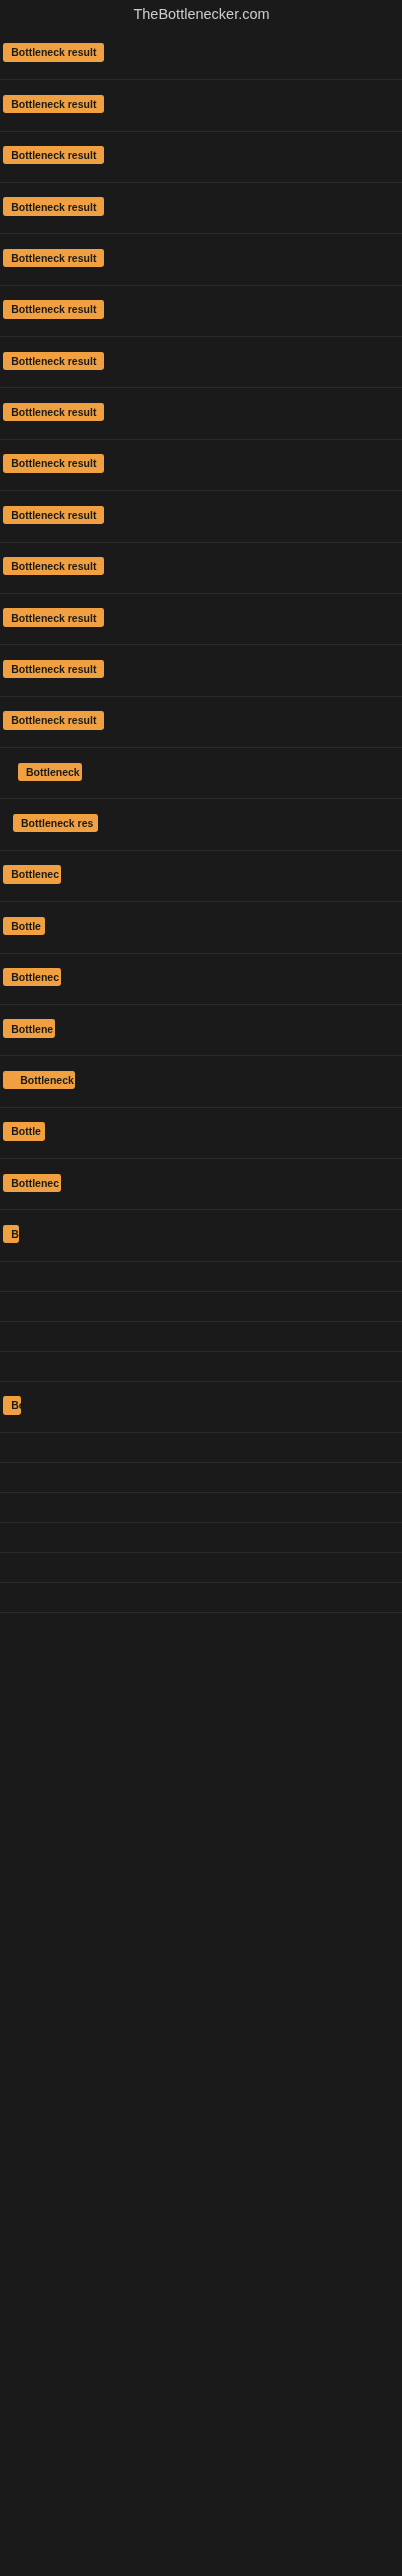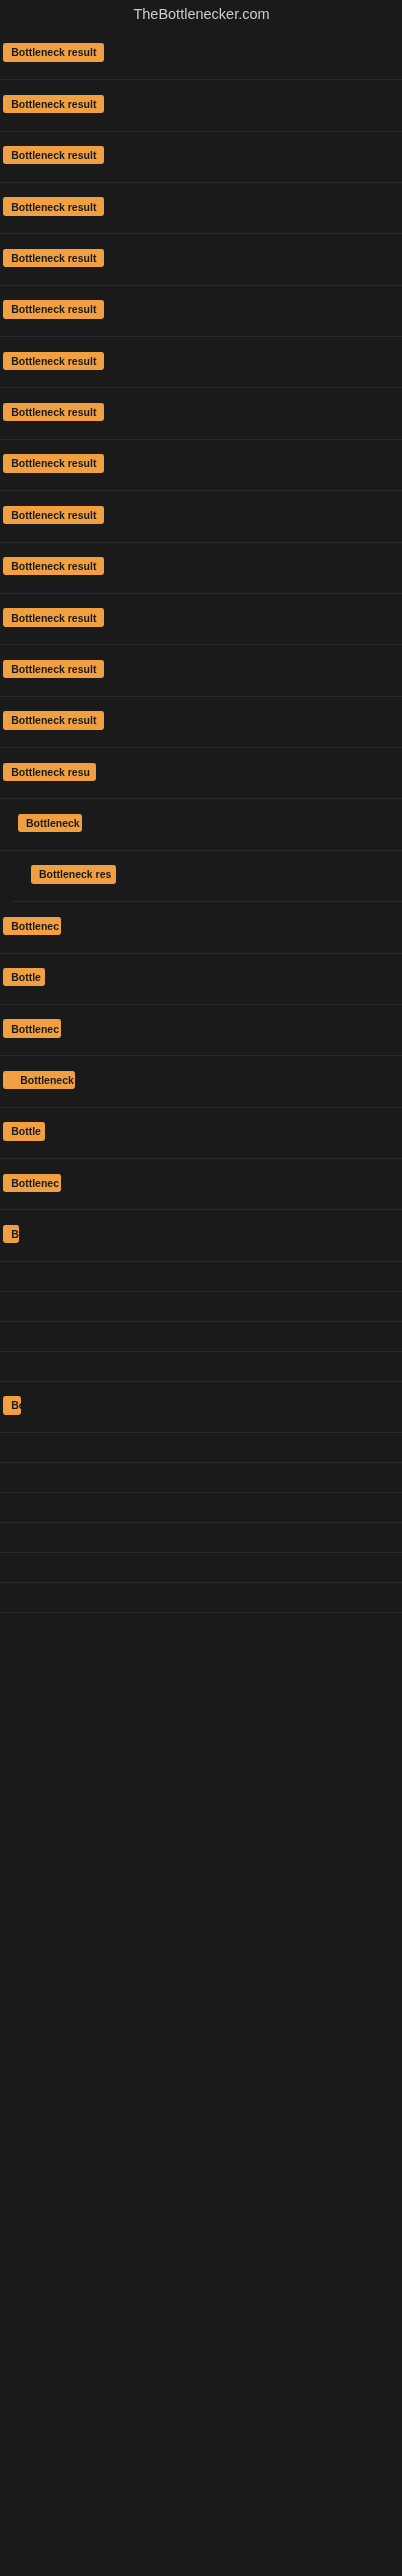--- a/index.html
+++ b/index.html
@@ -57,26 +57,26 @@
     <div class="bottleneck-item" style="padding-left: 3.2px;"><span class="bottleneck-badge" style="max-width: 105px;">Bottleneck result</span></div>
     <div class="bottleneck-item" style="padding-left: 3.2px;"><span class="bottleneck-badge" style="max-width: 105px;">Bottleneck result</span></div>
     <div class="bottleneck-item" style="padding-left: 3.2px;"><span class="bottleneck-badge" style="max-width: 105px;">Bottleneck result</span></div>
     <div class="bottleneck-item" style="padding-left: 3.2px;"><span class="bottleneck-badge" style="max-width: 105px;">Bottleneck result</span></div>
     <div class="bottleneck-item" style="padding-left: 3.2px;"><span class="bottleneck-badge" style="max-width: 105px;">Bottleneck result</span></div>
     <div class="bottleneck-item" style="padding-left: 3.2px;"><span class="bottleneck-badge" style="max-width: 105px;">Bottleneck result</span></div>
     <div class="bottleneck-item" style="padding-left: 3.2px;"><span class="bottleneck-badge" style="max-width: 105px;">Bottleneck result</span></div>
     <div class="bottleneck-item" style="padding-left: 3.2px;"><span class="bottleneck-badge" style="max-width: 105px;">Bottleneck result</span></div>
     <div class="bottleneck-item" style="padding-left: 3.2px;"><span class="bottleneck-badge" style="max-width: 105px;">Bottleneck result</span></div>
     <div class="bottleneck-item" style="padding-left: 3.2px;"><span class="bottleneck-badge" style="max-width: 105px;">Bottleneck result</span></div>
-    <div class="bottleneck-item" style="padding-left: 3.2px;"><span class="bottleneck-badge" style="max-width: 93px;">Bottleneck resu</span></div>
     <div class="bottleneck-item" style="padding-left: 18px;"><span class="bottleneck-badge" style="max-width: 64px;">Bottleneck</span></div>
-    <div class="bottleneck-item" style="padding-left: 19px; margin-left: 12px;"><span class="bottleneck-badge" style="max-width: 85px;">Bottleneck res</span></div>
+    <div class="bottleneck-item" style="padding-left: 13px;"><span class="bottleneck-badge" style="max-width: 85px;">Bottleneck res</span></div>
     <div class="bottleneck-item" style="padding-left: 3.2px;"><span class="bottleneck-badge" style="max-width: 58px;">Bottlenec</span></div>
     <div class="bottleneck-item" style="padding-left: 3.2px;"><span class="bottleneck-badge" style="max-width: 42px;">Bottle</span></div>
     <div class="bottleneck-item" style="padding-left: 3.2px;"><span class="bottleneck-badge" style="max-width: 58px;">Bottlenec</span></div>
+    <div class="bottleneck-item" style="padding-left: 3.2px;"><span class="bottleneck-badge" style="max-width: 52px;">Bottlene</span></div>
     <div class="bottleneck-item" style="padding-left: 3.2px;"><span class="bottleneck-badge" style="max-width: 72px; padding-left: 17px;">Bottleneck r</span></div>
     <div class="bottleneck-item" style="padding-left: 3.2px;"><span class="bottleneck-badge" style="max-width: 42px;">Bottle</span></div>
     <div class="bottleneck-item" style="padding-left: 3.2px;"><span class="bottleneck-badge" style="max-width: 58px;">Bottlenec</span></div>
     <div class="bottleneck-item" style="padding-left: 3.2px;"><span class="bottleneck-badge" style="max-width: 14.5px;">B</span></div>
     <div class="bottleneck-item" style="padding-left: 3.2px;"></div>
     <div class="bottleneck-item" style="padding-left: 3.2px;"></div>
     <div class="bottleneck-item" style="padding-left: 3.2px;"></div>
     <div class="bottleneck-item" style="padding-left: 3.2px;"></div>
     <div class="bottleneck-item" style="padding-left: 3.2px;"><span class="bottleneck-badge" style="max-width: 17.7px;">Bo</span></div>
     <div class="bottleneck-item" style="padding-left: 3.2px;"></div>

